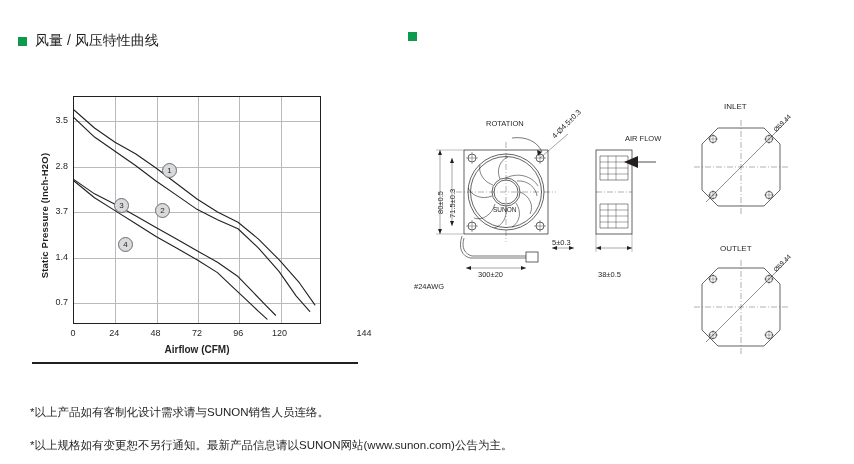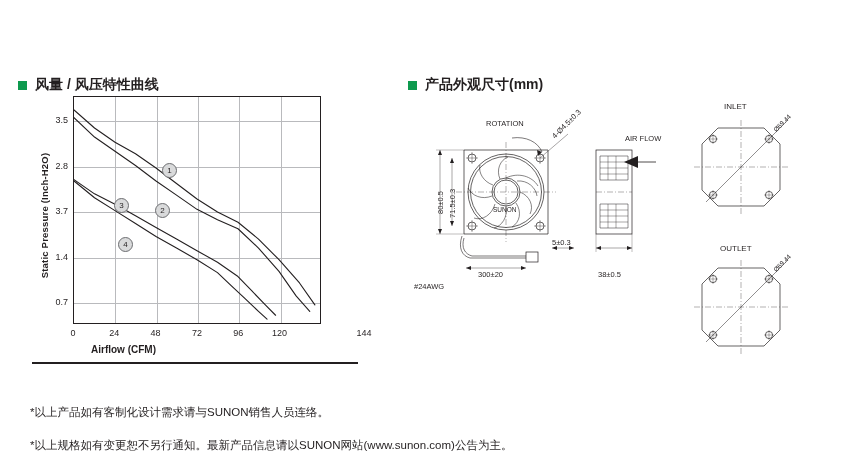--- a/index.html
+++ b/index.html
@@ -14,23 +14,22 @@
     font-family: "Liberation Sans", sans-serif;
     color: #231f20;
     overflow: hidden;
   }
   .section-head {
     position: absolute;
     display: flex;
     align-items: center;
     gap: 8px;
     font-size: 14px;
-    font-weight: bold;
-    color: #231f20;
-    margin-top: 44px;
+    font-weight: normal;
+    color: #231f20;
   }
   .sq {
     width: 9px;
     height: 9px;
     background: #0d9a4e;
     display: inline-block;
   }
   #head-left { left: 18px; top: 32px; }
   #head-right { left: 408px; top: 32px; }
 
@@ -79,23 +78,24 @@
     width: 180px;
     transform: rotate(-90deg);
     transform-origin: center;
     text-align: center;
     font-size: 9.5px;
     font-weight: bold;
     letter-spacing: 0.2px;
   }
   #xtitle {
     position: absolute;
-    left: 75px;
+    left: 57px;
     width: 248px;
     top: 272px;
+    text-align: center;
     font-size: 10px;
     font-weight: bold;
   }
   #xtitle-rule {
     position: absolute;
     left: 16px;
     top: 290px;
     width: 326px;
     height: 2px;
     background: #231f20;
@@ -146,21 +146,20 @@
 </head>
 <body>
 
 <div class="section-head" id="head-left">
   <span class="sq"></span>
   <span>风量 / 风压特性曲线</span>
 </div>
 
 <div class="section-head" id="head-right">
   <span class="sq"></span>
-  <span>产品外观尺寸(mm)</span>
 </div>
 
 <div id="chart-panel">
 
   <div id="ytitle">Static Pressure (Inch-H2O)</div>
 
   <div class="yl" style="top:48px;">3.5</div>
   <div class="yl" style="top:93.6px;">2.8</div>
   <div class="yl" style="top:139.2px;">3.7</div>
   <div class="yl" style="top:184.8px;">1.4</div>

